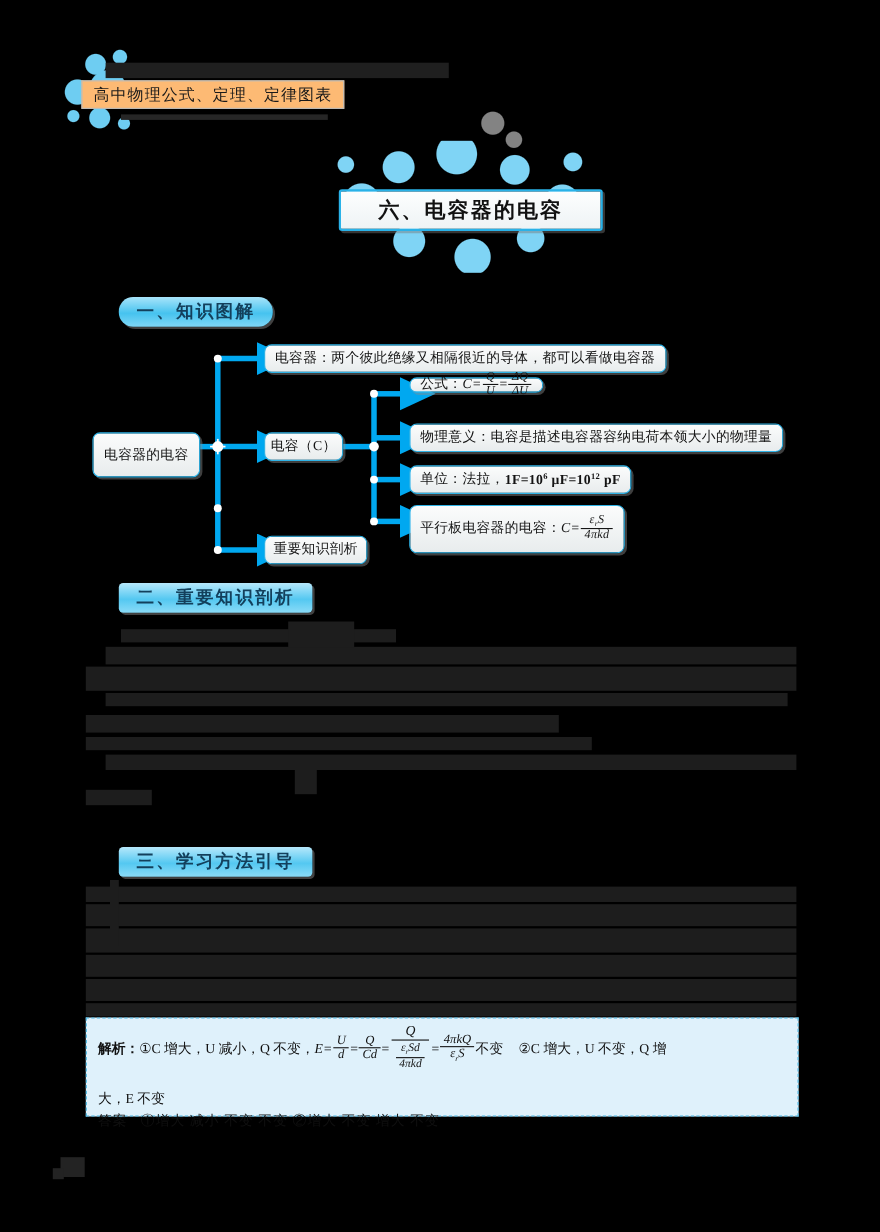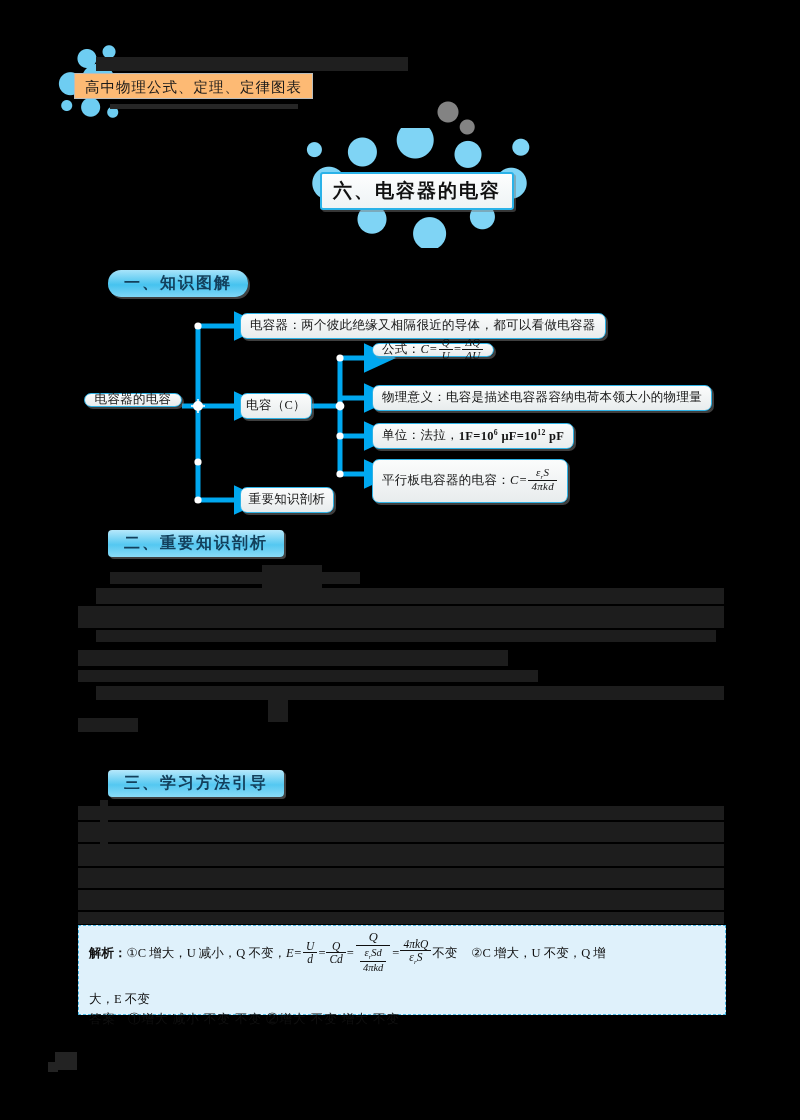--- a/index.html
+++ b/index.html
@@ -76,22 +76,22 @@
     border: 1px solid #b9bdbd;
     color: #1a1a1a;
     font-size: 14.5px;
     line-height: 22px;
     letter-spacing: 1px;
     white-space: nowrap;
   }
 
   
   .chapter-title {
-    position: absolute; left: 320px; top: 172px;
-    width: 194px; height: 38px;
+    position: absolute; left: 308px; top: 172px;
+    width: 240px; height: 38px;
     background: linear-gradient(#fdfefe, #eef3f5);
     border: 2px solid #2ab2e8;
     border-radius: 3px;
     display: flex; align-items: center; justify-content: center;
     color: #111;
     font-size: 19px; font-weight: bold;
     letter-spacing: 2px;
     box-shadow: 2px 2px 0 rgba(120,120,120,.45);
   }
 
@@ -230,21 +230,21 @@
       <circle cx="340" cy="406" r="4.4"></circle>
       <circle cx="340" cy="436" r="3.6"></circle>
       <circle cx="340" cy="474" r="3.6"></circle>
     </g>
     <g stroke="#ffffff" stroke-width="1.6" fill="none">
       <line x1="191" y1="406" x2="205" y2="406"></line>
       <line x1="198" y1="399" x2="198" y2="413"></line>
     </g>
   </svg>
 
-  <div class="node" style="left:84px; top:393px; width:98px; height:14px; justify-content:center;">电容器的电容</div>
+  <div class="node" style="left:84px; top:393px; width:98px; height:41px; justify-content:center;">电容器的电容</div>
 
   <div class="node" style="left:240px; top:313px; height:26px;">电容器：两个彼此绝缘又相隔很近的导体，都可以看做电容器</div>
 
   <div class="node" style="left:240px; top:393px; width:72px; height:26px; justify-content:center;">电容（C）</div>
 
   <div class="node" style="left:240px; top:487px; width:94px; height:26px; justify-content:center;">重要知识剖析</div>
 
   <div class="node" style="left:372px; top:343px; height:14px;">
     <span>公式：</span>
     <span class="it">C=</span>

